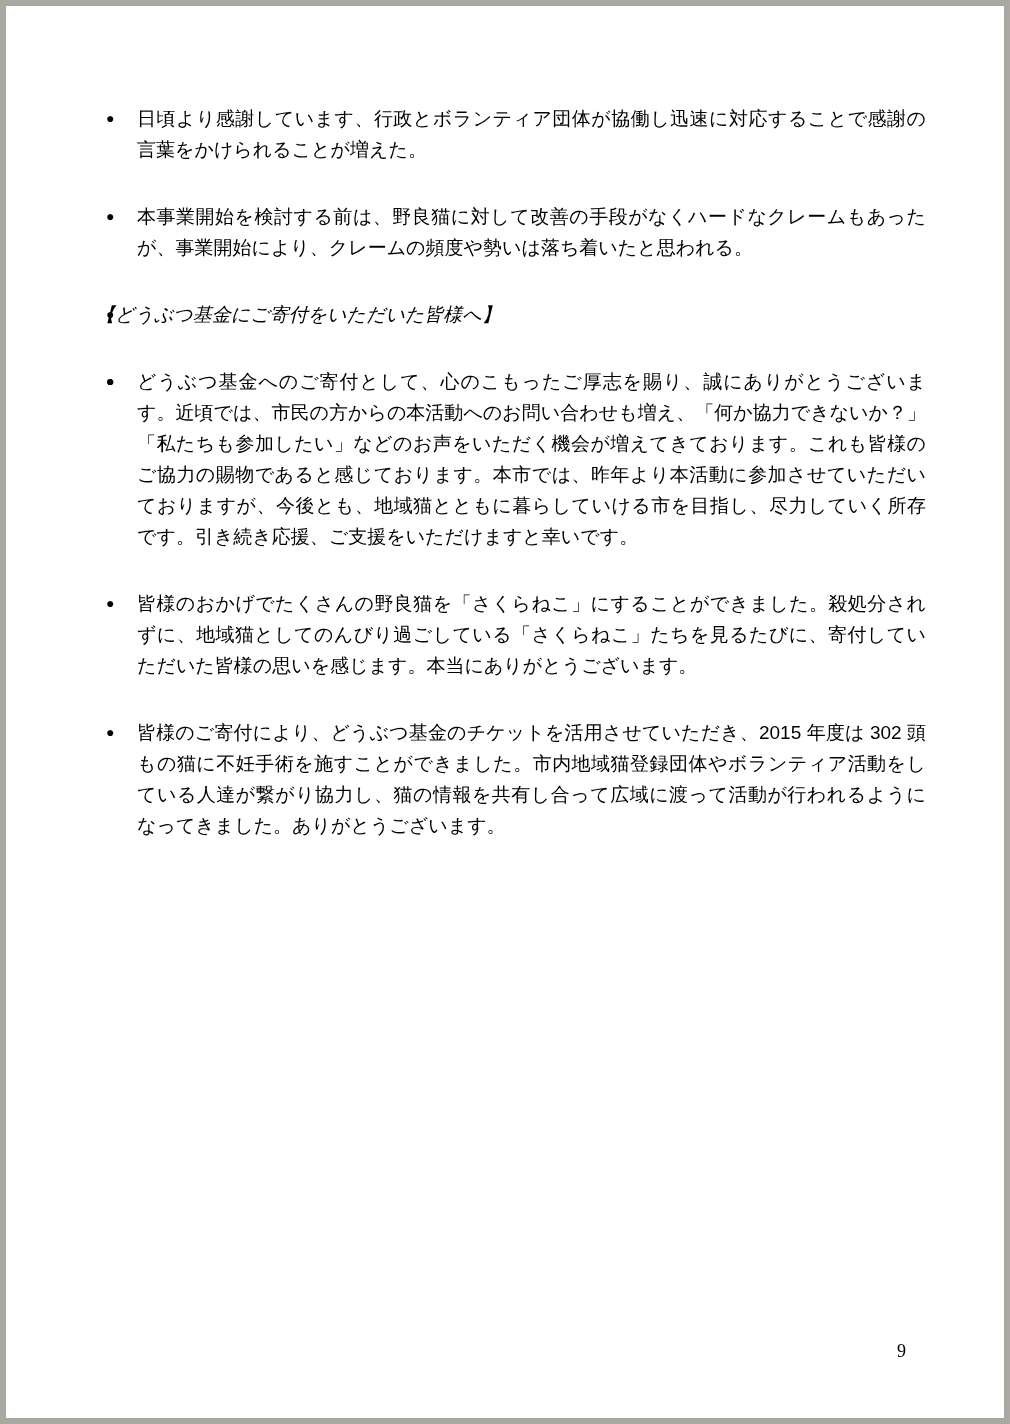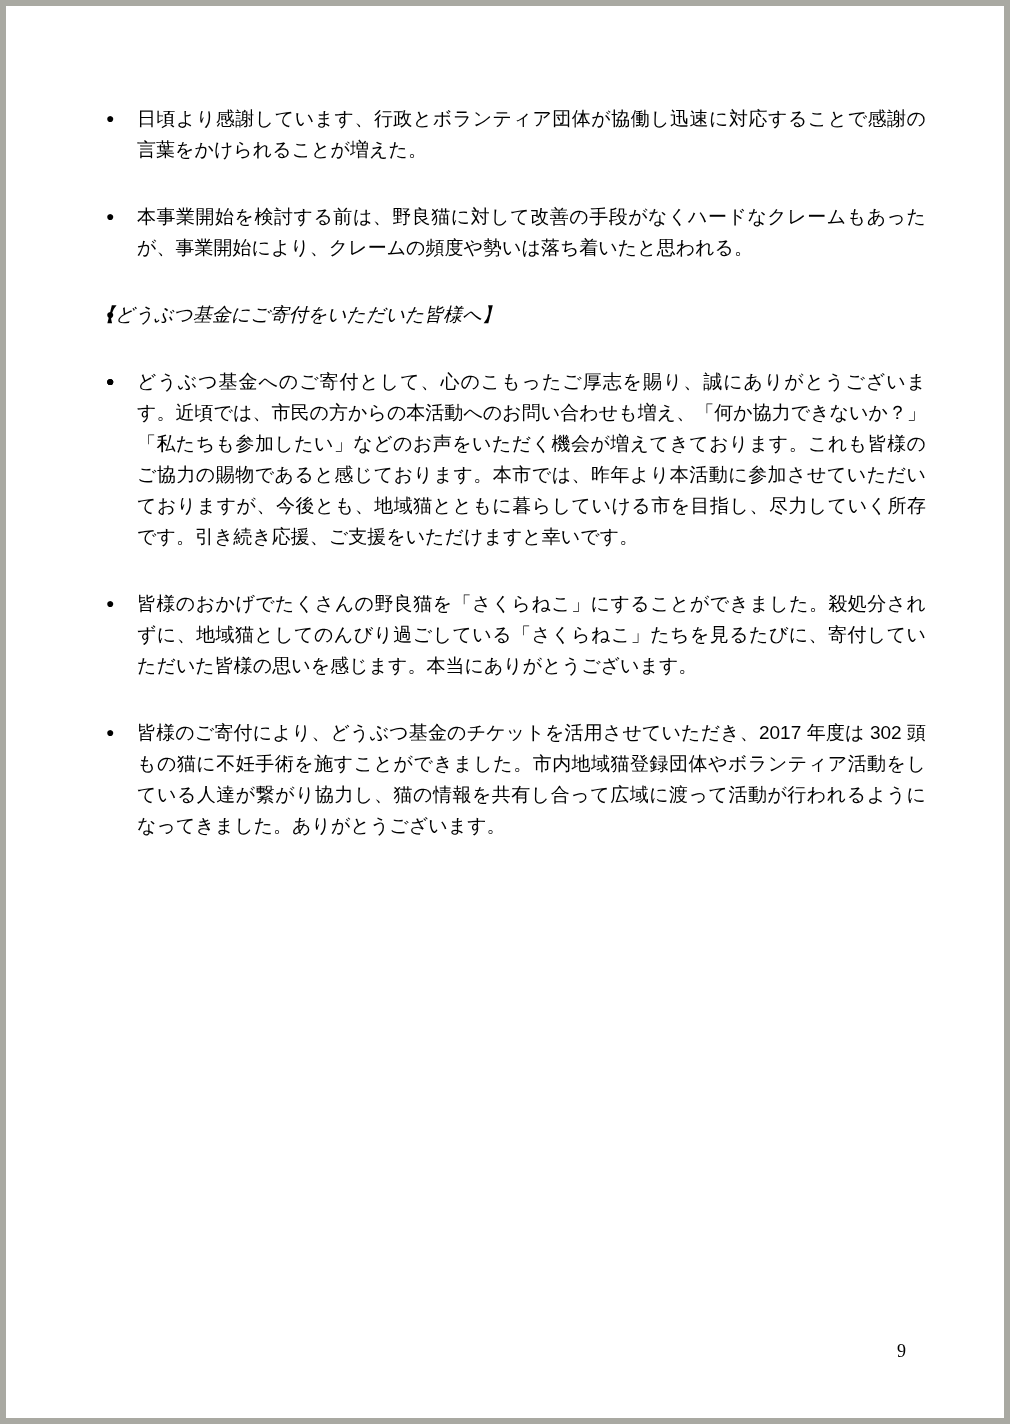--- a/index.html
+++ b/index.html
@@ -98,20 +98,20 @@
       <li>
         <span class="marker">●</span>
         <span class="bullet-text">どうぶつ基金へのご寄付として、心のこもったご厚志を賜り、誠にありがとうございます。近頃では、市民の方からの本活動へのお問い合わせも増え、「何か協力できないか？」「私たちも参加したい」などのお声をいただく機会が増えてきております。これも皆様のご協力の賜物であると感じております。本市では、昨年より本活動に参加させていただいておりますが、今後とも、地域猫とともに暮らしていける市を目指し、尽力していく所存です。引き続き応援、ご支援をいただけますと幸いです。</span>
       </li>
       <li>
         <span class="marker">●</span>
         <span class="bullet-text">皆様のおかげでたくさんの野良猫を「さくらねこ」にすることができました。殺処分されずに、地域猫としてのんびり過ごしている「さくらねこ」たちを見るたびに、寄付していただいた皆様の思いを感じます。本当にありがとうございます。</span>
       </li>
       <li>
         <span class="marker">●</span>
-        <span class="bullet-text">皆様のご寄付により、どうぶつ基金のチケットを活用させていただき、2017 年度は 302 頭もの猫に不妊手術を施すことができました。市内地域猫登録団体やボランティア活動をしている人達が繋がり協力し、猫の情報を共有し合って広域に渡って活動が行われるようになってきました。ありがとうございます。</span>
+        <span class="bullet-text">皆様のご寄付により、どうぶつ基金のチケットを活用させていただき、2015 年度は 302 頭もの猫に不妊手術を施すことができました。市内地域猫登録団体やボランティア活動をしている人達が繋がり協力し、猫の情報を共有し合って広域に渡って活動が行われるようになってきました。ありがとうございます。</span>
       </li>
     </ul>
 
   </div>
 
   <div class="page-number">9</div>
 </div>
 
 </body></html>

